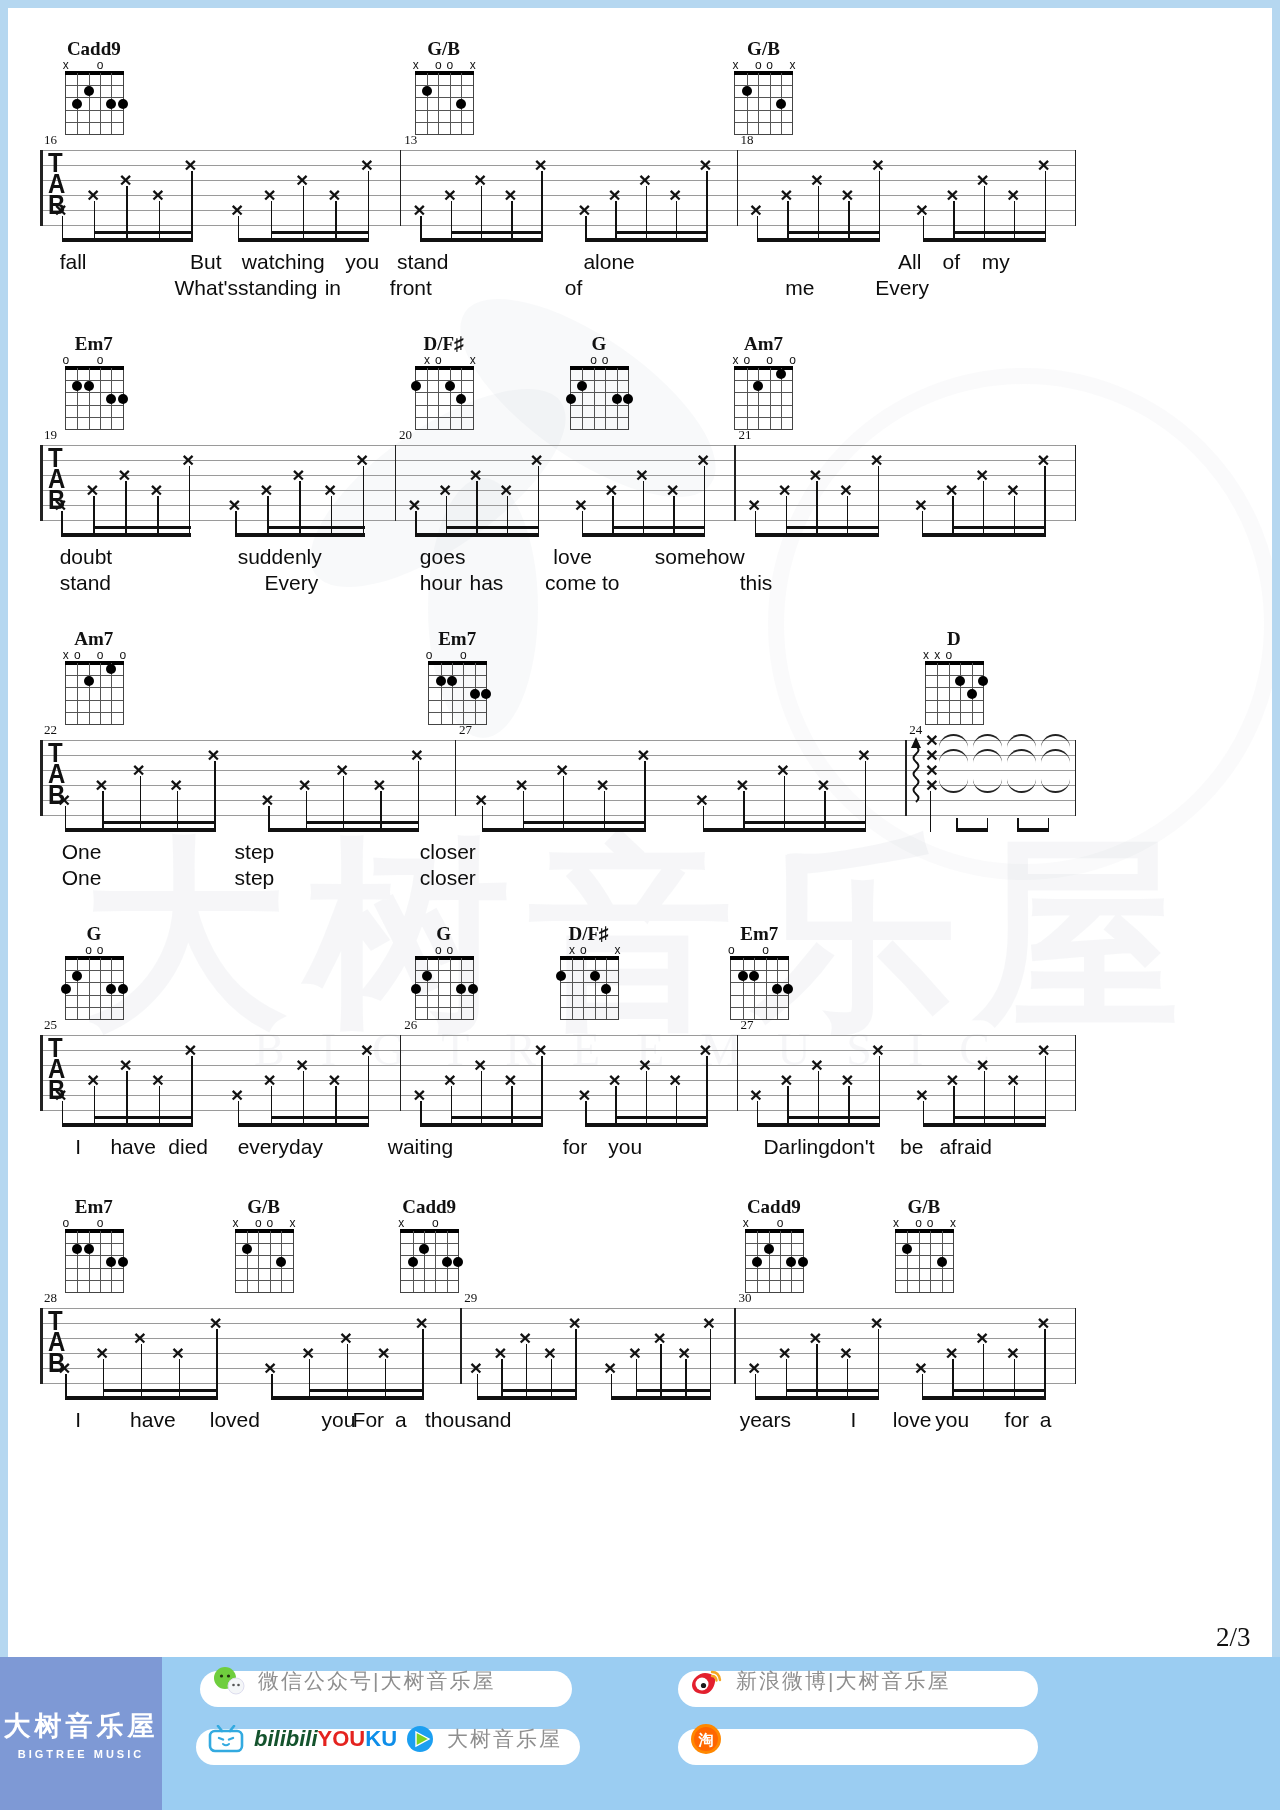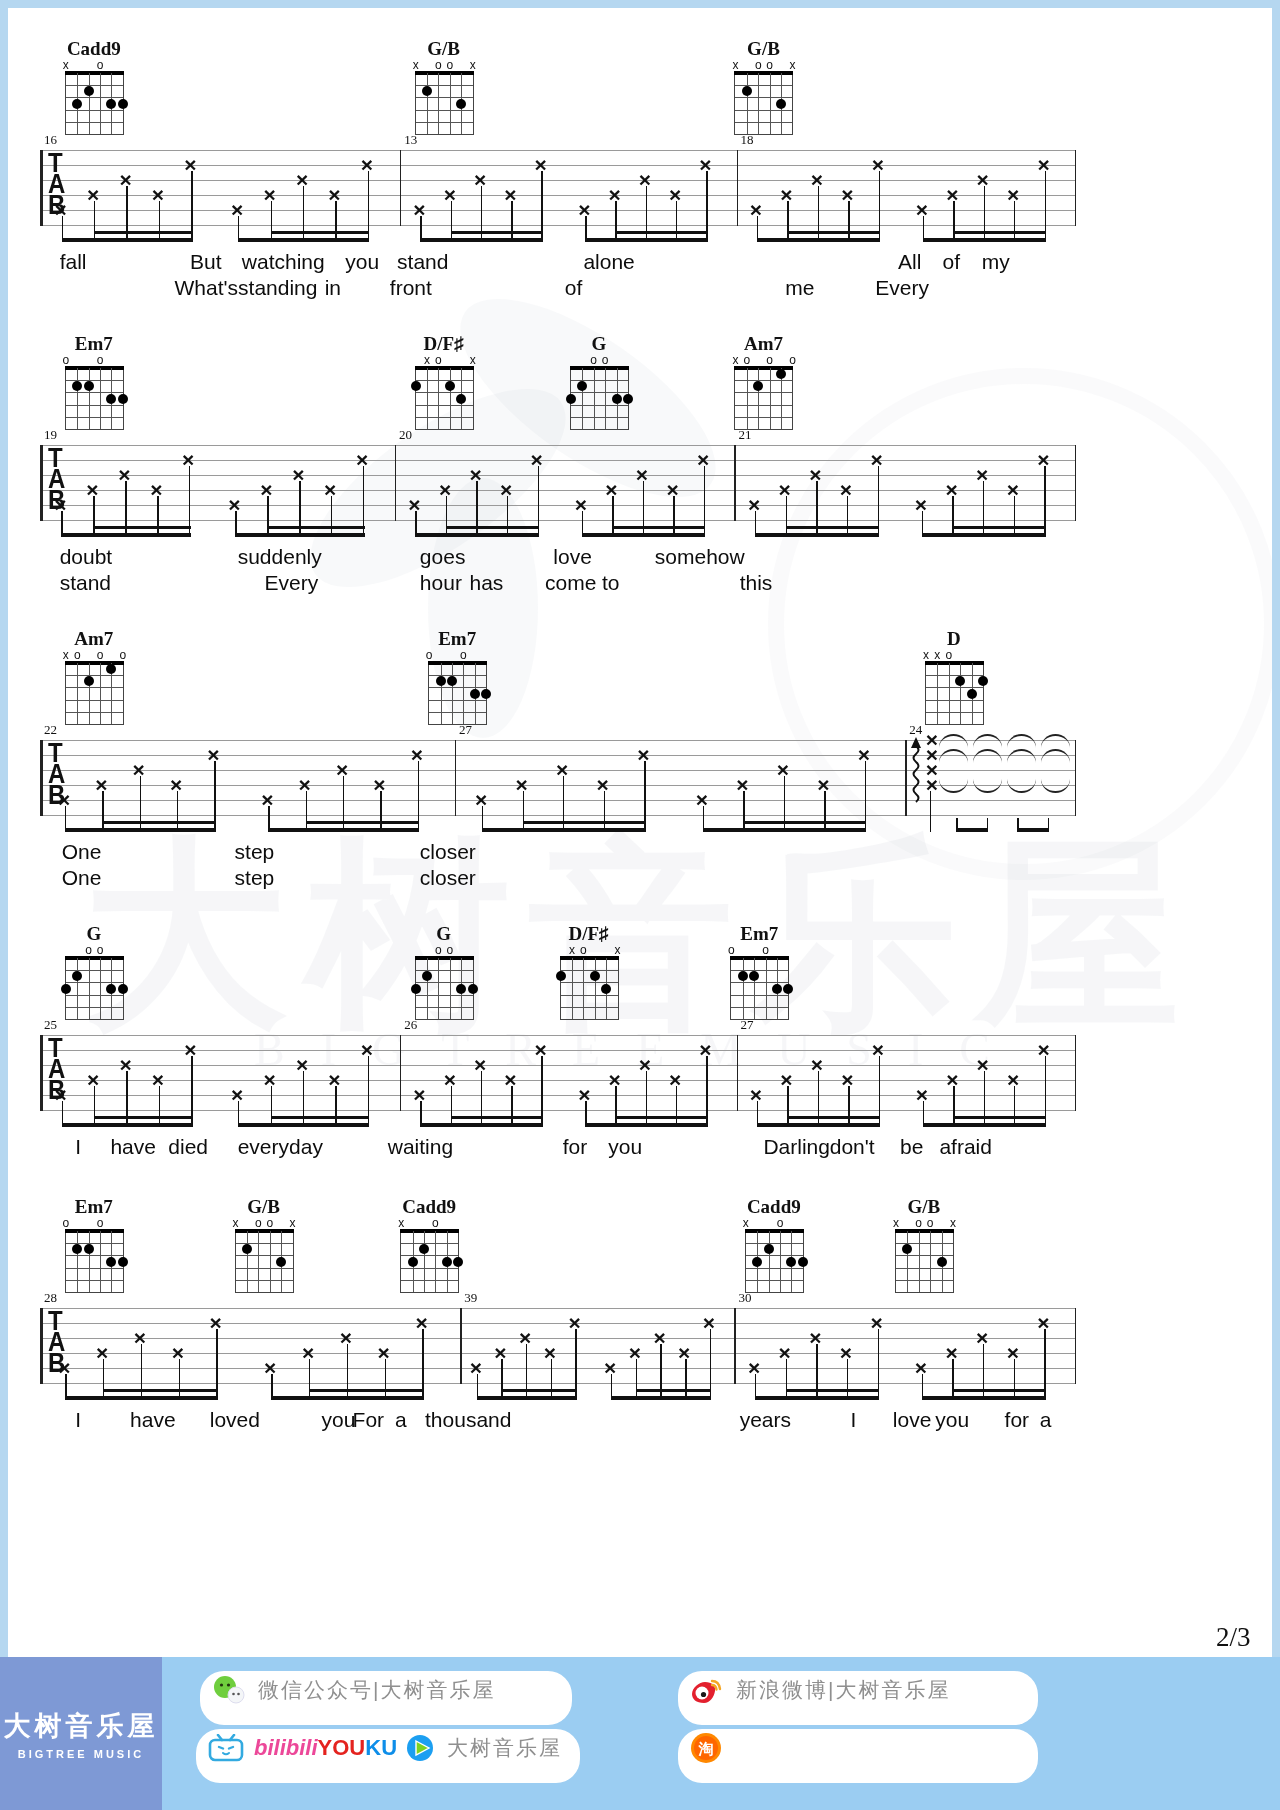--- a/index.html
+++ b/index.html
@@ -41,21 +41,21 @@
   .chord-dot{position:absolute;width:10px;height:10px;border-radius:50%;background:#000;}
   .arc{position:absolute;height:12px;}
   .arc-up{border-top:2px solid #222;border-radius:50% 50% 0 0/100% 100% 0 0;}
   .arc-dn{border-bottom:2px solid #222;border-radius:0 0 50% 50%/0 0 100% 100%;}
   
   #footer{position:absolute;left:0;top:1657px;width:1280px;height:153px;background:#9bcdf2;}
   #brand{position:absolute;left:0;top:0;width:162px;height:153px;background:#7e99d5;
          display:flex;flex-direction:column;justify-content:center;align-items:center;color:#fff;}
   #brand .cn{font-size:27px;font-weight:700;letter-spacing:4px;}
   #brand .en{font-size:11px;font-weight:700;letter-spacing:3px;margin-top:4px;}
-  .badge{position:absolute;height:54px;background:#fff;border-radius:24px;display:flex;align-items:center;
+  .badge{position:absolute;height:36px;background:#fff;border-radius:24px;display:flex;align-items:center;
          padding:0 18px 16px 12px;box-sizing:border-box;}
   .badge .lbl{color:#8f8f8f;font-size:21px;letter-spacing:2px;white-space:nowrap;margin-left:12px;}
   .badge .part{white-space:nowrap;}
   #pagenum{position:absolute;top:1622px;left:1216px;font-size:27px;color:#111;
            font-family:"Liberation Serif","DejaVu Serif",serif;}
 </style>
 </head>
 <body>
 
 <div id="page">
@@ -858,21 +858,21 @@
         <div class="staff-line" style="top: 127px;"></div>
         <div class="staff-line" style="top: 142px;"></div>
         <div class="staff-line" style="top: 157px;"></div>
         <div class="staff-line" style="top: 172px;"></div>
         <div class="staff-line" style="top: 187px;"></div>
         <div class="barline" style="left: 0%; top: 112px; width: 2.6px; height: 76px;"></div>
         <div class="barline" style="left: 40.6%; top: 112px; width: 1.3px; height: 76px;"></div>
         <div class="barline" style="left: 67.1%; top: 112px; width: 1.3px; height: 76px;"></div>
         <div class="barline" style="left: 100%; top: 112px; width: 1.3px; height: 76px;"></div>
         <div class="mnum" style="left: calc(0% + 4px); top: 94px;">28</div>
-        <div class="mnum" style="left: calc(40.6% + 4px); top: 94px;">39</div>
+        <div class="mnum" style="left: calc(40.6% + 4px); top: 94px;">29</div>
         <div class="mnum" style="left: calc(67.1% + 4px); top: 94px;">30</div>
         <div class="tabletter" style="left: 8px; top: 113px;">T</div>
         <div class="tabletter" style="left: 8px; top: 134px;">A</div>
         <div class="tabletter" style="left: 8px; top: 155px;">B</div>
         <div class="notex" style="left: 18.2126px; top: 161px;">×</div>
         <div class="stem" style="left: 25.2126px; top: 178px; height: 26px;"></div>
         <div class="notex" style="left: 56.0315px; top: 146px;">×</div>
         <div class="stem" style="left: 63.0315px; top: 163px; height: 41px;"></div>
         <div class="notex" style="left: 93.8504px; top: 131px;">×</div>
         <div class="stem" style="left: 100.85px; top: 148px; height: 56px;"></div>
@@ -997,21 +997,21 @@
           <svg width="36" height="28" viewBox="0 0 36 28">
             <rect x="2" y="6" width="32" height="20" rx="5" fill="none" stroke="#33aae0" stroke-width="2.6"></rect>
             <line x1="10" y1="1" x2="14" y2="6" stroke="#33aae0" stroke-width="2.6" stroke-linecap="round"></line>
             <line x1="26" y1="1" x2="22" y2="6" stroke="#33aae0" stroke-width="2.6" stroke-linecap="round"></line>
             <line x1="11" y1="13" x2="15" y2="14.5" stroke="#33aae0" stroke-width="2.4" stroke-linecap="round"></line>
             <line x1="25" y1="13" x2="21" y2="14.5" stroke="#33aae0" stroke-width="2.4" stroke-linecap="round"></line>
             <path d="M15 19 q3 2.5 6 0" stroke="#33aae0" stroke-width="2" fill="none" stroke-linecap="round"></path>
           </svg>
         </span>
         <span style="margin-left: 10px; font-size: 22px; display: flex; align-items: center;">
-          <span class="part" style="color: #ec4899; font-weight: 700; font-style: italic;">bilibili</span>
+          <span class="part" style="color: #14532d; font-weight: 700; font-style: italic;">bilibili</span>
           <span class="part" style="color: rgb(153, 153, 153);"> </span>
           <span class="part" style="color: rgb(228, 35, 31); font-weight: 800;">YOU</span>
           <span class="part" style="color: rgb(14, 142, 233); font-weight: 800;">KU</span>
         </span>
         <span style="display: flex; margin-left: 8px;">
           <svg width="30" height="30" viewBox="0 0 30 30">
             <circle cx="15" cy="15" r="13" fill="#1c9ff1"></circle>
             <path d="M11 8 L24 15 L11 22 Z" fill="#7ed321" stroke="#fff" stroke-width="1.4"></path>
           </svg>
         </span>

